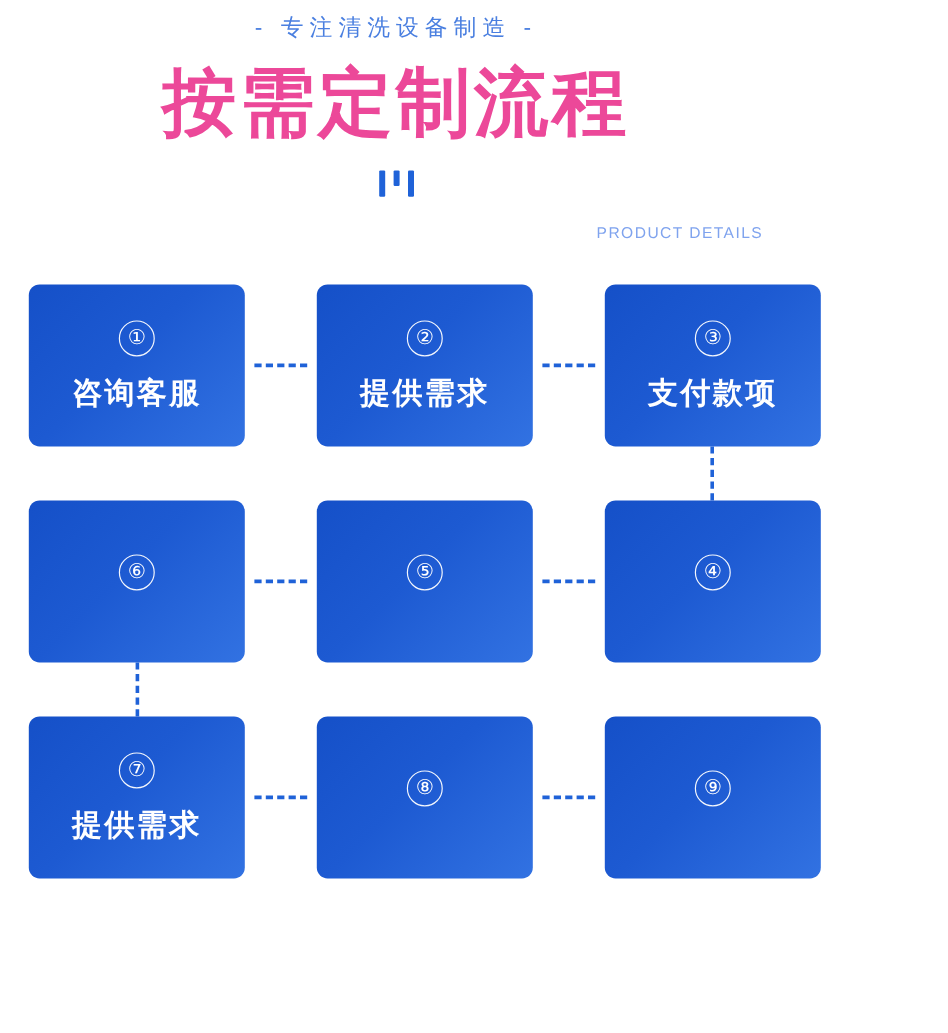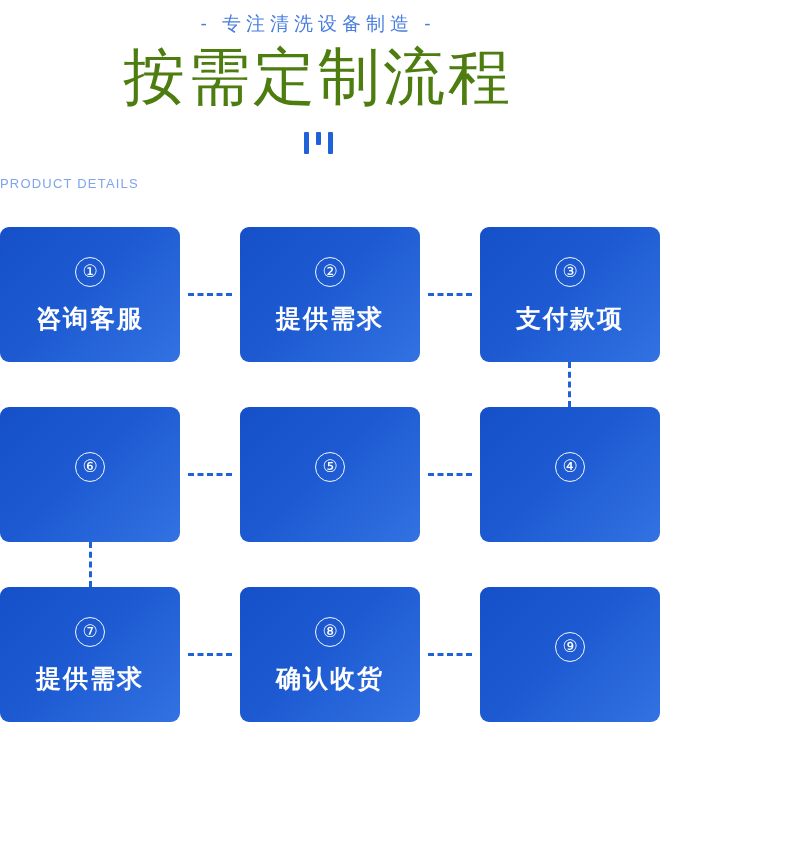--- a/index.html
+++ b/index.html
@@ -12,41 +12,43 @@
     background: #ffffff;
     font-family: "Liberation Sans", "DejaVu Sans", sans-serif;
     overflow: hidden;
   }
 
   .page {
     position: relative;
     width: 636px;
     height: 861px;
     box-sizing: border-box;
+    padding-left: 24px;
   }
 
   
   .header {
     text-align: center;
     padding-top: 10px;
   }
 
   .tagline {
     font-size: 19px;
     color: #4a7fe0;
     letter-spacing: 5px;
     line-height: 28px;
     font-weight: 400;
     white-space: nowrap;
   }
 
   .main-title {
+    margin-top: 10px;
     font-size: 62px;
-    font-weight: normal;
-    color: #4d7c0f;
+    font-weight: bold;
+    color: #ec4899;
     letter-spacing: 3px;
     line-height: 78px;
     white-space: nowrap;
   }
 
   
   .divider-bars {
     margin-top: 16px;
     height: 26px;
     display: flex;
@@ -60,21 +62,21 @@
     border-radius: 1px;
   }
   .divider-bars .bar.tall  { height: 22px; margin-top: 0; }
   .divider-bars .bar.short { height: 13px; margin-top: 0; }
 
   .subtitle {
     margin-top: 18px;
     font-size: 13px;
     color: #7fa3ee;
     letter-spacing: 1.2px;
-    text-align: left;
+    text-align: right;
   }
 
   
   .flow {
     position: relative;
     margin: 0 auto;
     margin-top: 36px;
     width: 660px;
   }
 
@@ -221,21 +223,20 @@
     <div class="flow-row">
       <div class="card">
         <div class="card-number">⑦</div>
         <div class="card-label">提供需求</div>
       </div>
 
       <div class="h-connector"></div>
 
       <div class="card">
         <div class="card-number">⑧</div>
-        <div class="card-label">确认收货</div>
       </div>
 
       <div class="h-connector"></div>
 
       <div class="card">
         <div class="card-number">⑨</div>
       </div>
     </div>
 
   </div>

